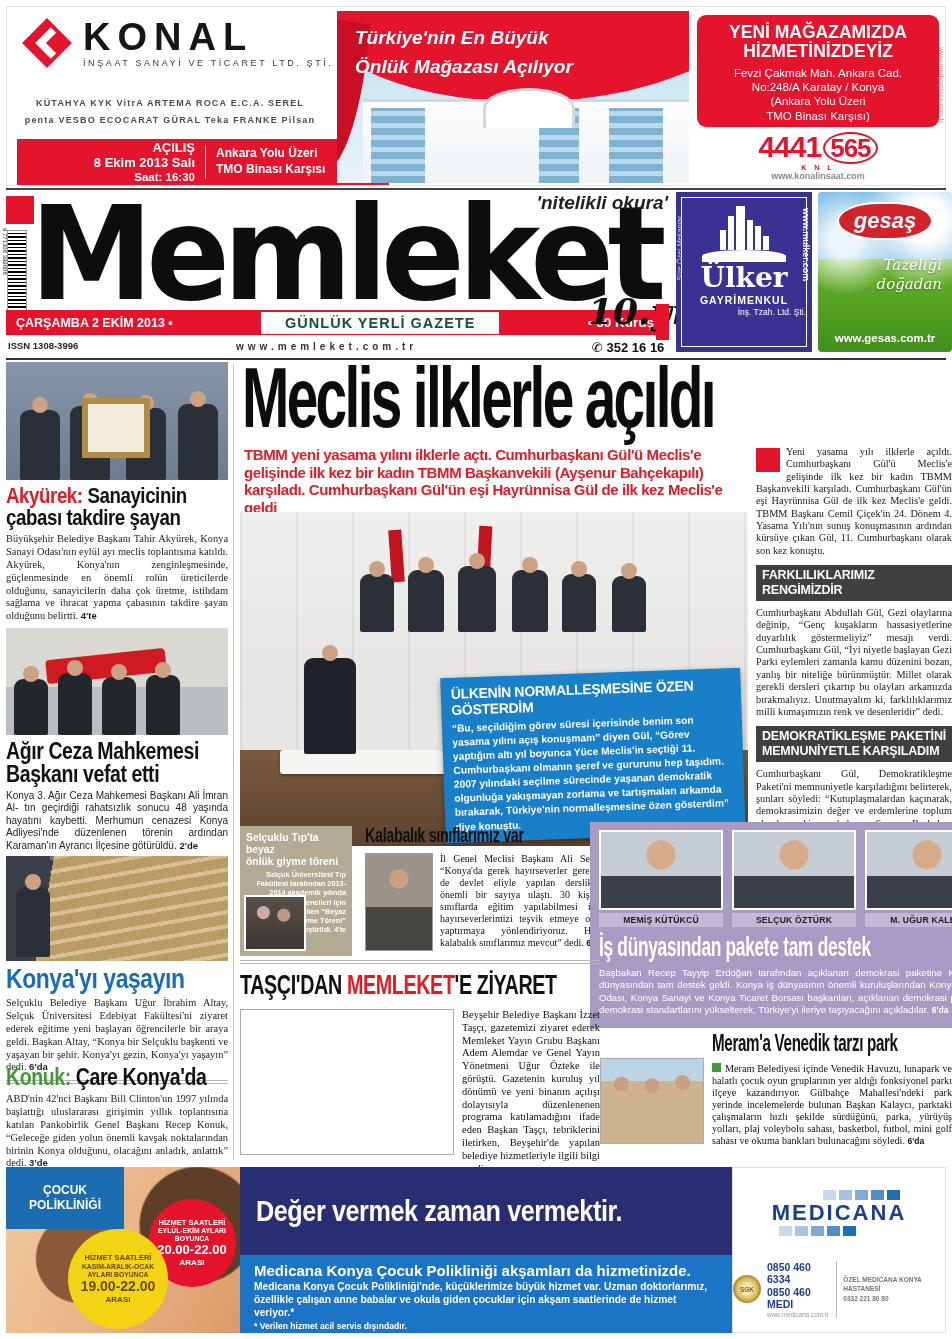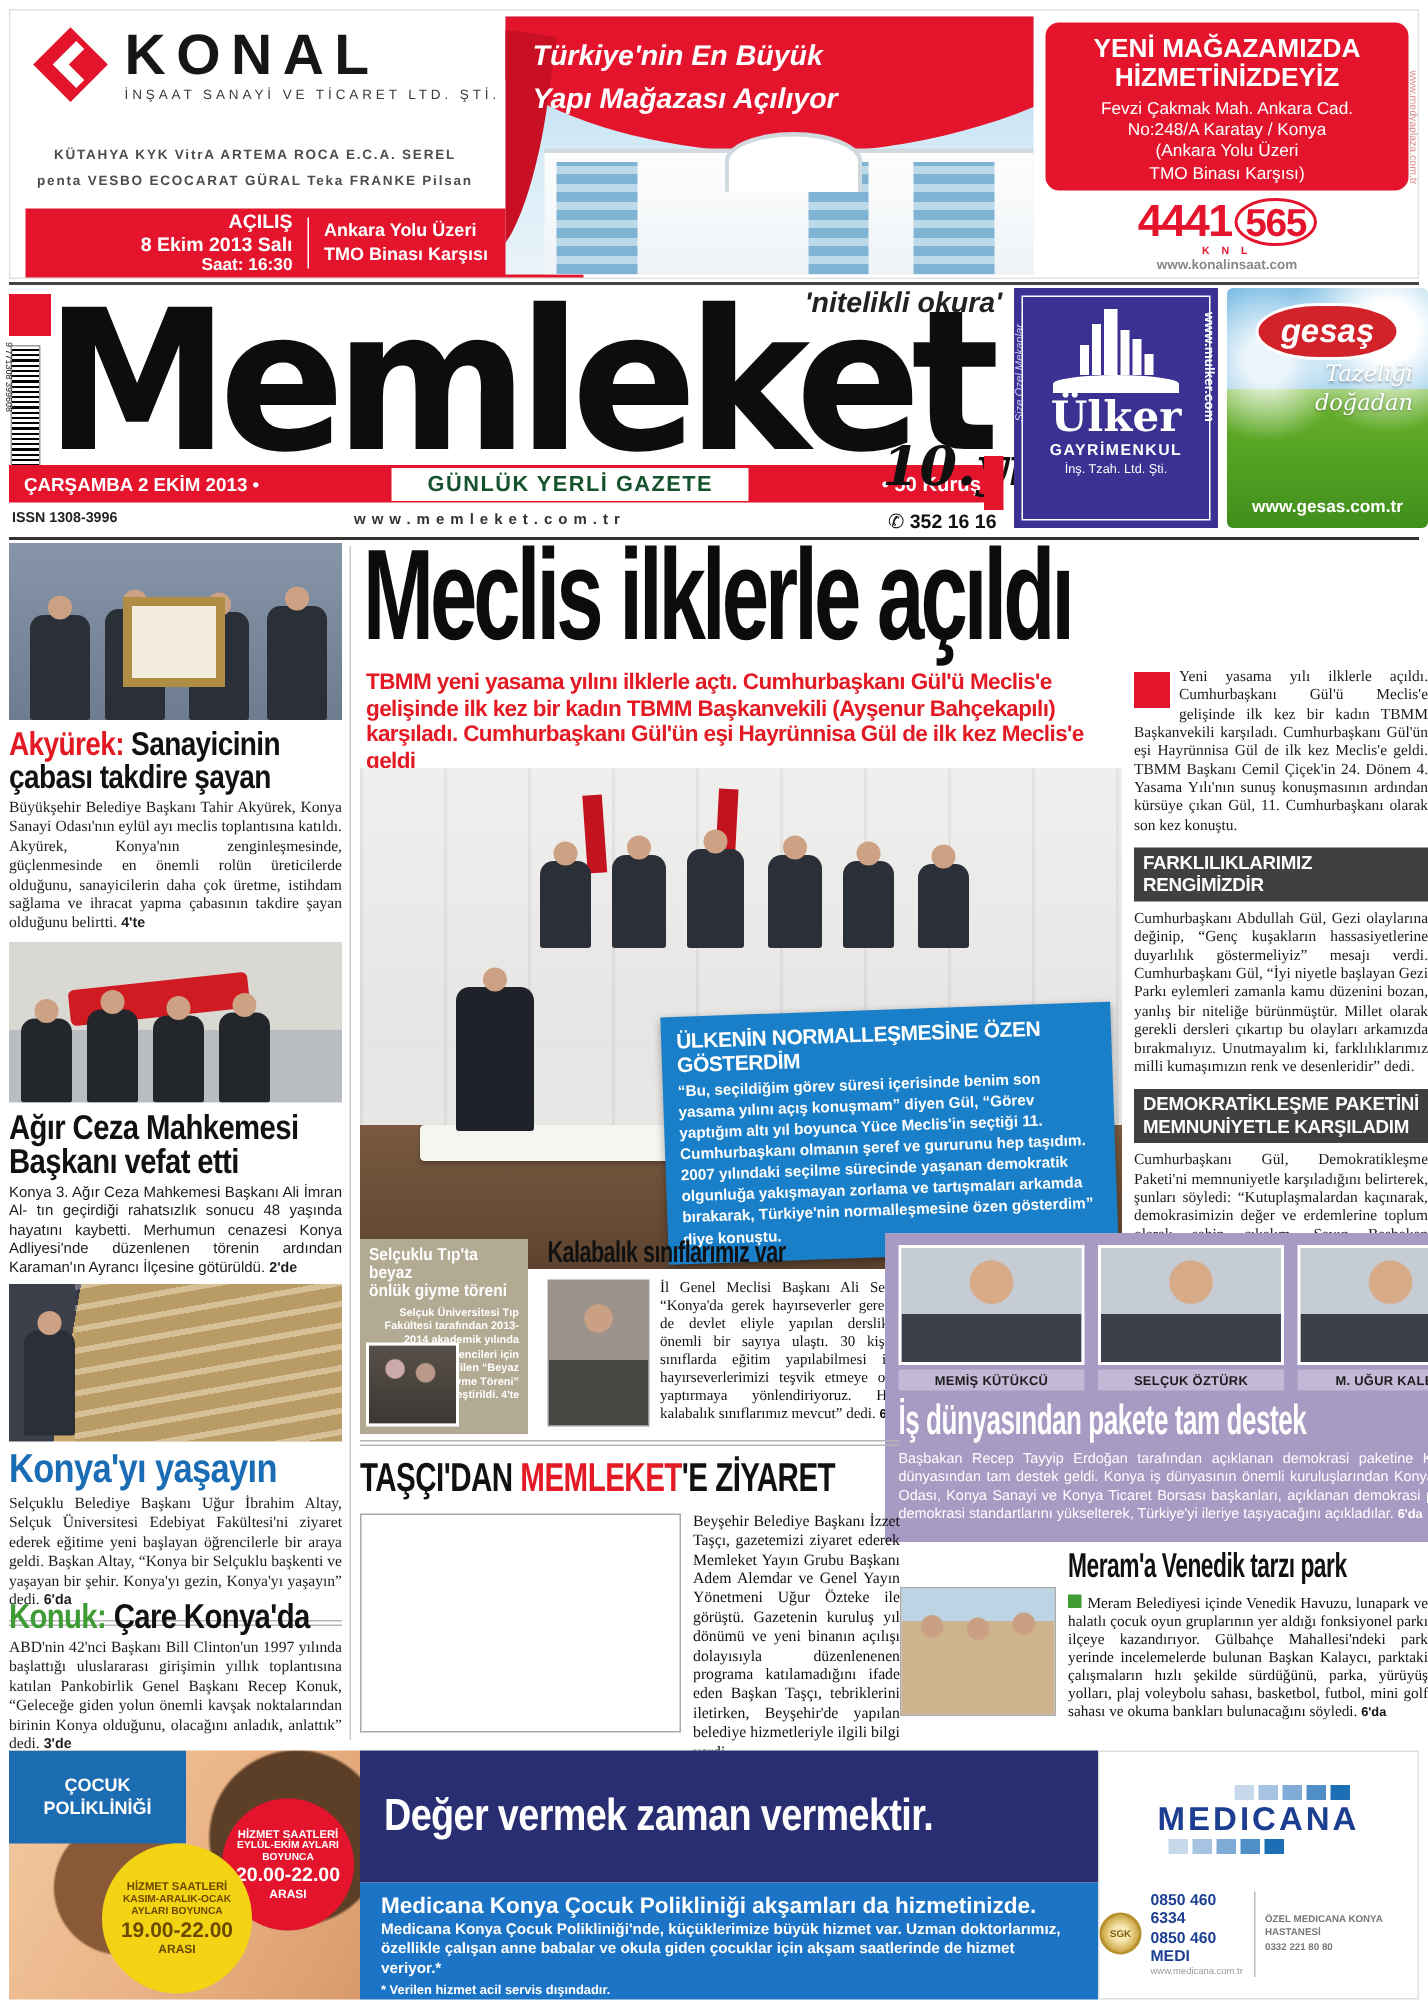--- a/index.html
+++ b/index.html
@@ -78,31 +78,31 @@
   color:#fff;text-align:center;}
 .m-ulker-inner{position:absolute;inset:5px;border:1px solid #fff;padding-top:8px;}
 .ul-side{position:absolute;left:-1px;top:18px;writing-mode:vertical-rl;transform:rotate(180deg);
   font-style:italic;font-size:7.5px;color:#cfc9f2;}
 .ul-web{position:absolute;right:1px;top:16px;writing-mode:vertical-rl;font-size:9px;font-weight:bold;}
 .ul-city{display:flex;align-items:flex-end;justify-content:center;gap:2px;height:44px;}
 .ul-city i{display:block;background:#fff;width:6px;}
 .ul-hill{width:84px;height:12px;background:#fff;border-radius:50% 50% 0 0;margin:0 auto;}
 .ul-name{font-family:"DejaVu Serif",serif;font-weight:bold;font-size:28px;line-height:1;margin-top:2px;}
 .ul-l1{font-size:10.5px;font-weight:bold;letter-spacing:1px;margin-top:2px;}
-.ul-l2{font-size:8.5px;margin-top:1px;}
+.ul-l2{font-size:8.5px;margin-top:1px;text-align:right;}
 .m-gesas{position:absolute;left:812px;top:0;width:134px;height:160px;border-radius:4px;overflow:hidden;
   background:
    radial-gradient(circle at 80% 18%, #fff 12%, rgba(255,255,255,0) 40%),
    radial-gradient(circle at 20% 30%, rgba(255,255,255,.85) 10%, rgba(255,255,255,0) 35%),
    linear-gradient(#79bce4 0 42%, #6ab32a 42%, #3f8f1c);
   text-align:center;color:#fff;}
 .ge-logo{margin:10px auto 0;width:96px;height:38px;background:#d2232a;border:2px solid #fff;
   border-radius:50% / 58%;display:flex;align-items:center;justify-content:center;
   font-style:italic;font-weight:bold;font-size:22px;}
-.ge-slogan{text-align:right;padding-right:10px;font-family:"DejaVu Serif",serif;
+.ge-slogan{margin-top:16px;text-align:right;padding-right:10px;font-family:"DejaVu Serif",serif;
   font-style:italic;font-size:15px;line-height:1.25;text-shadow:0 1px 2px rgba(0,0,0,.35);}
 .ge-web{position:absolute;bottom:8px;left:0;right:0;font-weight:bold;font-size:11.5px;}
 
 
 .hline{left:6px;top:188px;width:940px;height:2px;background:#444;}
 .hline2{left:6px;top:358px;width:940px;height:2px;background:#333;}
 .vline{left:233px;top:364px;width:1px;height:796px;background:#c9c9c9;}
 
 
 .lcol{left:6px;top:360px;width:222px;}
@@ -277,21 +277,21 @@
     <div class="swoosh"></div>
     <div class="ribbon"></div>
     <div class="ta-build">
       <i class="glass" style="left:8px;"></i>
       <i class="glass" style="right:26px;"></i>
       <i class="glass" style="right:110px;width:40px;"></i>
       <div class="arch"></div>
     </div>
     <div class="ta-slogan">
       <div>Türkiye'nin En Büyük</div>
-      <div>Yapı Mağazası Açılıyor</div>
+      <div>Önlük Mağazası Açılıyor</div>
     </div>
   </div>
   <div class="abs ta-right">
     <div class="ta-rbox">
       <div class="ta-rtitle">YENİ MAĞAZAMIZDA</div>
       <div class="ta-rtitle">HİZMETİNİZDEYİZ</div>
       <div class="ta-raddr">
         <div>Fevzi Çakmak Mah. Ankara Cad.</div>
         <div>No:248/A Karatay / Konya</div>
         <div>(Ankara Yolu Üzeri</div>

